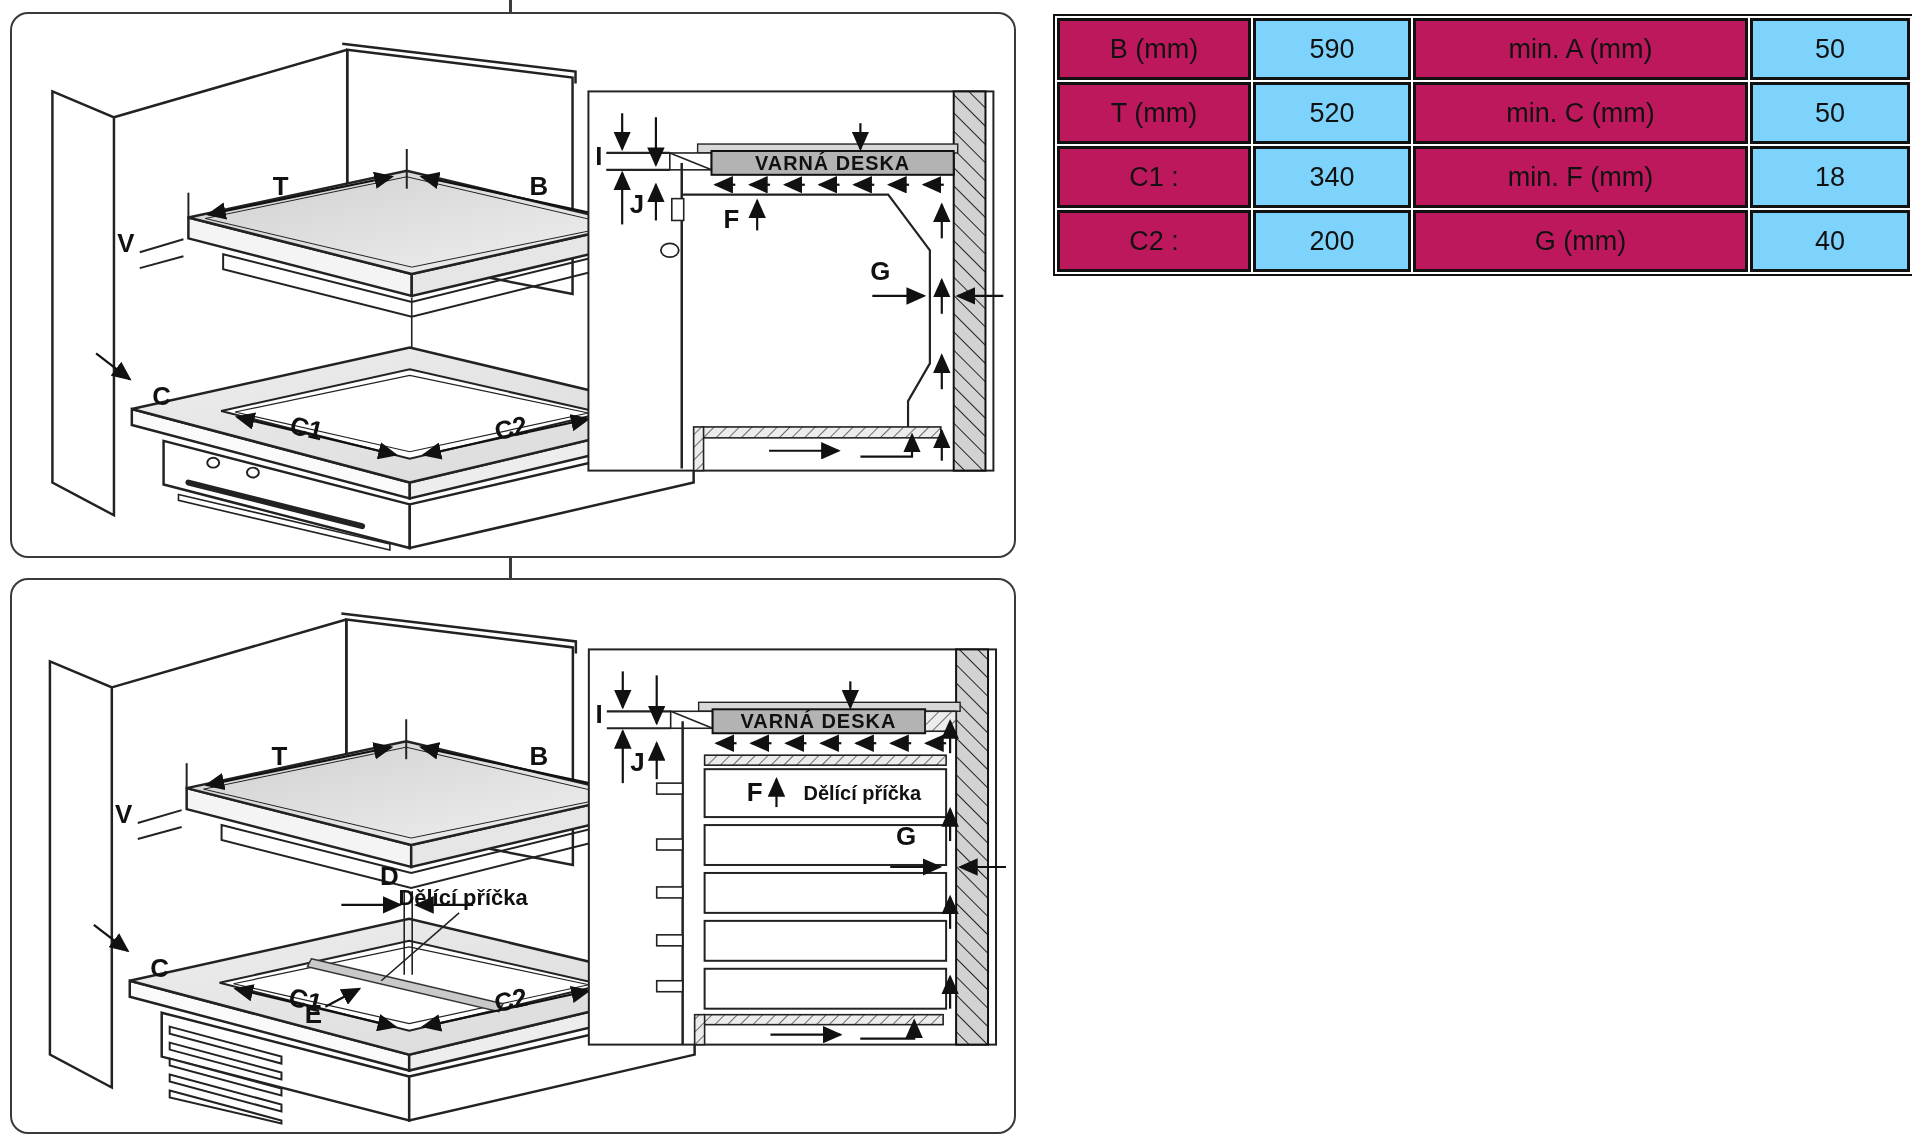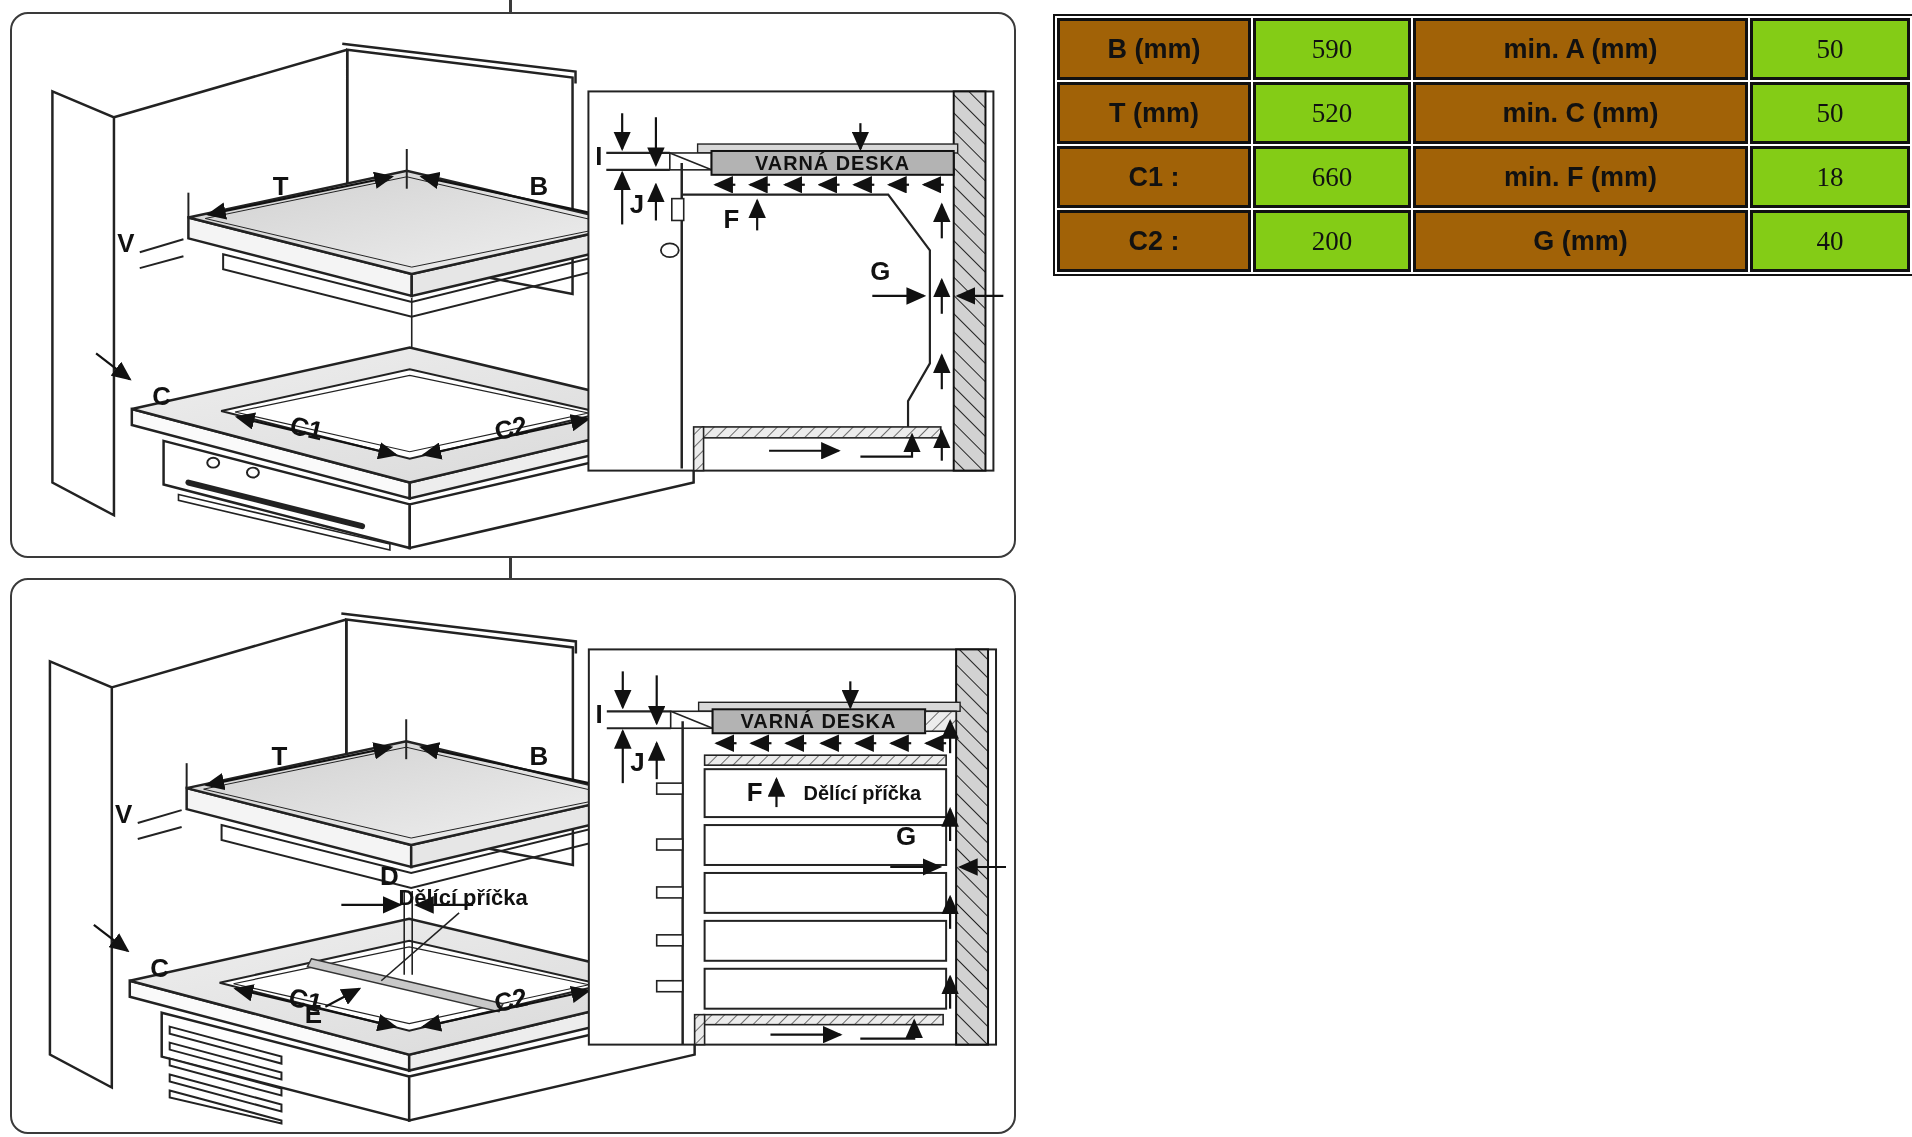--- a/index.html
+++ b/index.html
@@ -9,22 +9,22 @@
   #panel-top{left:10px;top:12px;width:1002px;height:542px;}
   #panel-bottom{left:10px;top:578px;width:1002px;height:552px;}
   .tick{position:absolute;width:3px;background:#3a3a3a;}
   #tick-top{left:509px;top:0;height:12px;}
   #tick-mid{left:509px;top:554px;height:24px;}
   #dim-table{position:absolute;left:1053px;top:14px;width:849px;
              border-collapse:separate;border-spacing:2px;background:#fff;
              border:2px solid #111;table-layout:fixed;}
   #dim-table td{border:3px solid #111;height:56px;text-align:center;vertical-align:middle;
                 font-size:27px;padding:0 4px;}
-  #dim-table td.lbl{background:#a16207;font-weight:bold;text-align:center;}
-  #dim-table td.val{background:#84cc16;font-weight:normal;font-family:Liberation Serif, serif;}
+  #dim-table td.lbl{background:#be185d;font-weight:normal;text-align:center;}
+  #dim-table td.val{background:#7dd3fc;font-weight:normal;}
   svg{display:block;}
   svg text{font-family:"Liberation Sans",sans-serif;fill:#111;}
   .ln{stroke:#222;fill:none;}
   .dim{stroke:#111;stroke-width:2.2;fill:none;}
   .lbl-t{font-size:26px;font-weight:bold;}
 </style>
 </head>
 <body>
 
 <div class="tick" id="tick-top"></div>
@@ -321,21 +321,21 @@
       <td class="val">50</td>
     </tr>
     <tr>
       <td class="lbl">T (mm)</td>
       <td class="val">520</td>
       <td class="lbl">min. C (mm)</td>
       <td class="val">50</td>
     </tr>
     <tr>
       <td class="lbl">C1 :</td>
-      <td class="val">660</td>
+      <td class="val">340</td>
       <td class="lbl">min. F (mm)</td>
       <td class="val">18</td>
     </tr>
     <tr>
       <td class="lbl">C2 :</td>
       <td class="val">200</td>
       <td class="lbl">G (mm)</td>
       <td class="val">40</td>
     </tr>
   </tbody>

